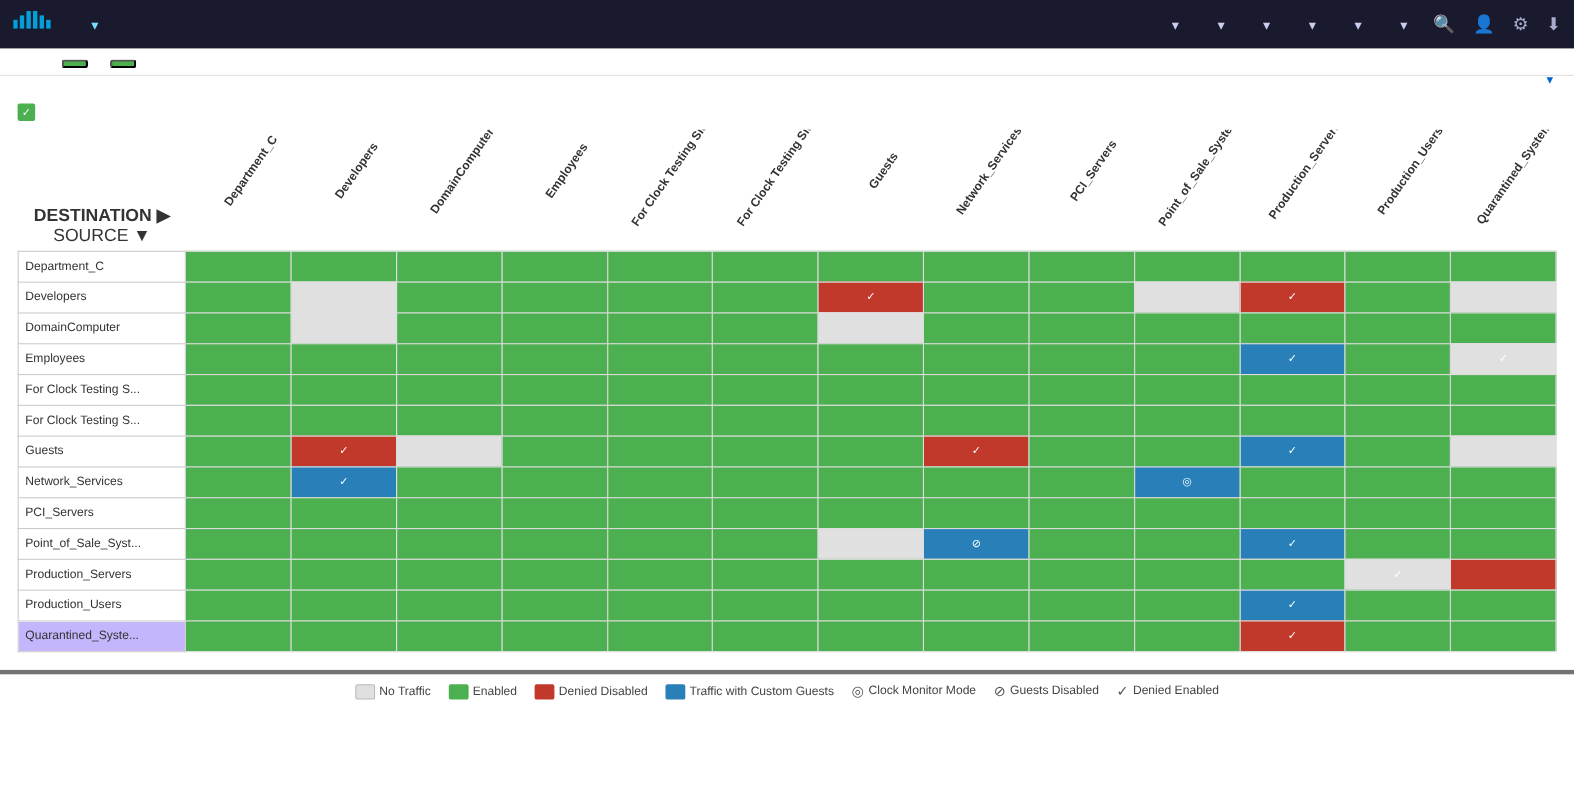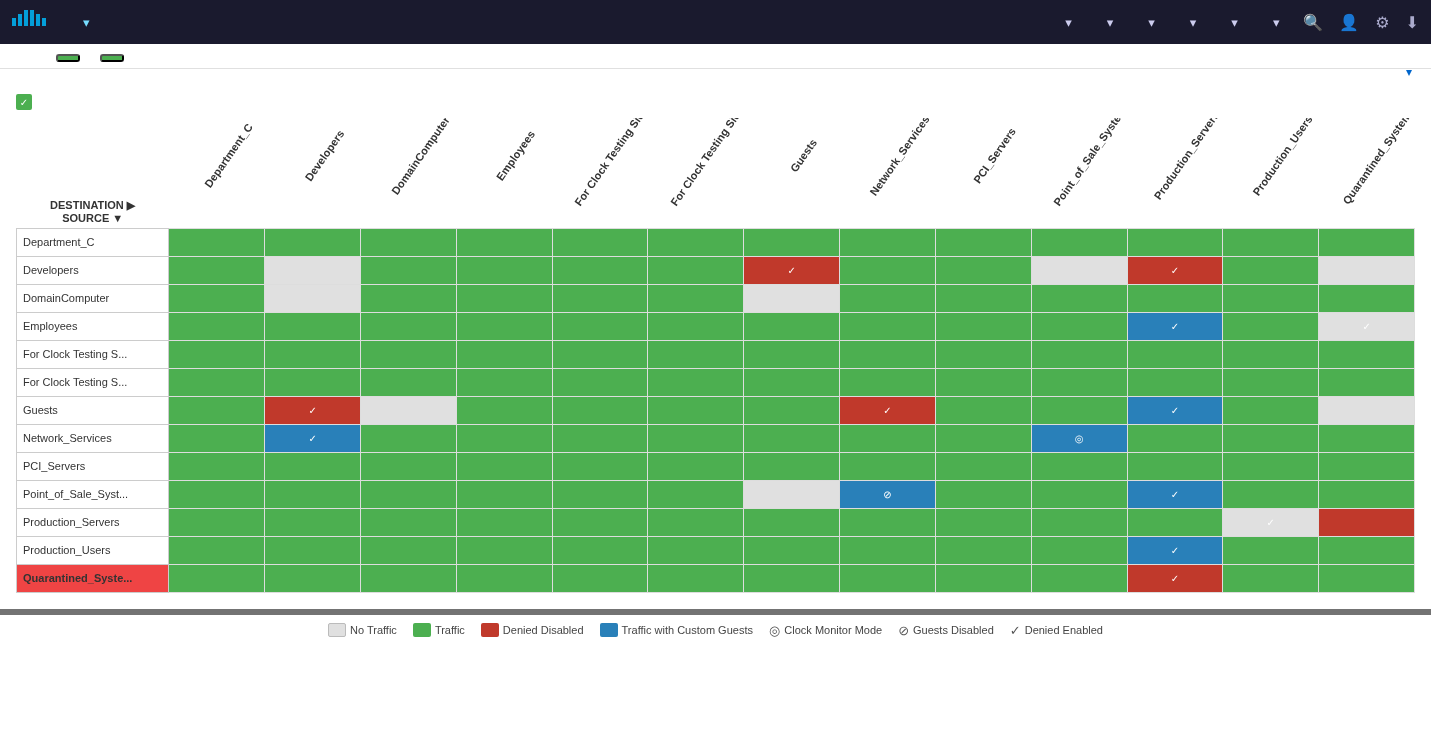--- a/index.html
+++ b/index.html
@@ -34,38 +34,38 @@
     .policy-check { width: 16px; height: 16px; background: #4caf50; border-radius: 2px; display: flex; align-items: center; justify-content: center; color: #fff; font-size: 10px; }
 
     
     .matrix-container { padding: 0 16px 10px; overflow-x: auto; }
     .matrix-table { border-collapse: collapse; width: 100%; table-layout: fixed; }
 
     
     .col-header-cell { width: 88px; height: 110px; vertical-align: bottom; padding: 0 0 4px 0; position: relative; }
     .col-header-inner { transform: rotate(-55deg); transform-origin: left bottom; white-space: nowrap; font-size: 11px; color: #333; position: absolute; bottom: 20px; left: 30px; width: 120px; }
     .corner-cell { width: 140px; vertical-align: bottom; padding-bottom: 4px; }
-    .corner-inner { font-size: 11px; font-weight: bold; }
+    .corner-inner { font-size: 16px; font-weight: bold; }
     .dest-label { color: #333; font-weight: bold; }
-    .source-label { color: #333; font-weight: bold; }
+    .source-label { color: #333; font-weight: normal; }
 
     
     .row-header { font-size: 11px; color: #333; padding: 3px 6px; white-space: nowrap; overflow: hidden; text-overflow: ellipsis; max-width: 140px; background: #fff; }
     .cell { width: 88px; height: 28px; padding: 0; border: 1px solid #ddd; }
     .cell-green { background: #4caf50; }
     .cell-red { background: #c0392b; }
     .cell-blue { background: #2980b9; }
     .cell-gray { background: #e0e0e0; }
     .cell-inner { display: flex; align-items: center; justify-content: center; height: 100%; font-size: 10px; color: rgba(255,255,255,0.9); }
 
     tr td { border: 1px solid #ccc; height: 28px; }
     tr th { border: none; }
 
     
-    .legend { display: flex; align-items: flex-start; justify-content: center; gap: 16px; padding: 8px 0 4px; border-top: 6px solid #737373; margin-top: 6px; }
+    .legend { display: flex; align-items: flex-end; justify-content: center; gap: 16px; padding: 8px 0 4px; border-top: 4px solid #737373; margin-top: 6px; }
     .legend-item { display: flex; align-items: center; gap: 4px; font-size: 11px; color: #444; }
     .legend-swatch { width: 18px; height: 14px; border-radius: 2px; }
     .legend-swatch-gray { background: #e0e0e0; border: 1px solid #bbb; }
     .legend-swatch-green { background: #4caf50; }
     .legend-swatch-red { background: #c0392b; }
     .legend-swatch-blue { background: #2980b9; }
     .legend-icon { font-size: 13px; color: #555; }
   </style>
 </head>
 <body>
@@ -723,21 +723,21 @@
             </div>
           </td>
           <td class="cell cell-green">
             <div class="cell-inner"></div>
           </td>
           <td class="cell cell-green">
             <div class="cell-inner"></div>
           </td>
         </tr>
         <tr>
-          <td class="row-header" style="border: 1px solid rgb(204, 204, 204); background: #ef4444; font-weight: bold;">Quarantined_Syste...</td>
+          <td class="row-header" style="border: 1px solid rgb(204, 204, 204); background: #c4b5fd;">Quarantined_Syste...</td>
           <td class="cell cell-green">
             <div class="cell-inner"></div>
           </td>
           <td class="cell cell-green">
             <div class="cell-inner"></div>
           </td>
           <td class="cell cell-green">
             <div class="cell-inner"></div>
           </td>
           <td class="cell cell-green">
@@ -777,21 +777,21 @@
   </table>
 </div>
 
 <div class="legend" id="legend-container">
     <div class="legend-item">
       <div class="legend-swatch legend-swatch-gray"></div>
       <span>No Traffic</span>
     </div>
     <div class="legend-item">
       <div class="legend-swatch legend-swatch-green"></div>
-      <span>Traffic</span>
+      <span>Enabled</span>
     </div>
     <div class="legend-item">
       <div class="legend-swatch legend-swatch-red"></div>
       <span>Denied Disabled</span>
     </div>
     <div class="legend-item">
       <div class="legend-swatch legend-swatch-blue"></div>
       <span>Traffic with Custom Guests</span>
     </div>
     <div class="legend-item">

